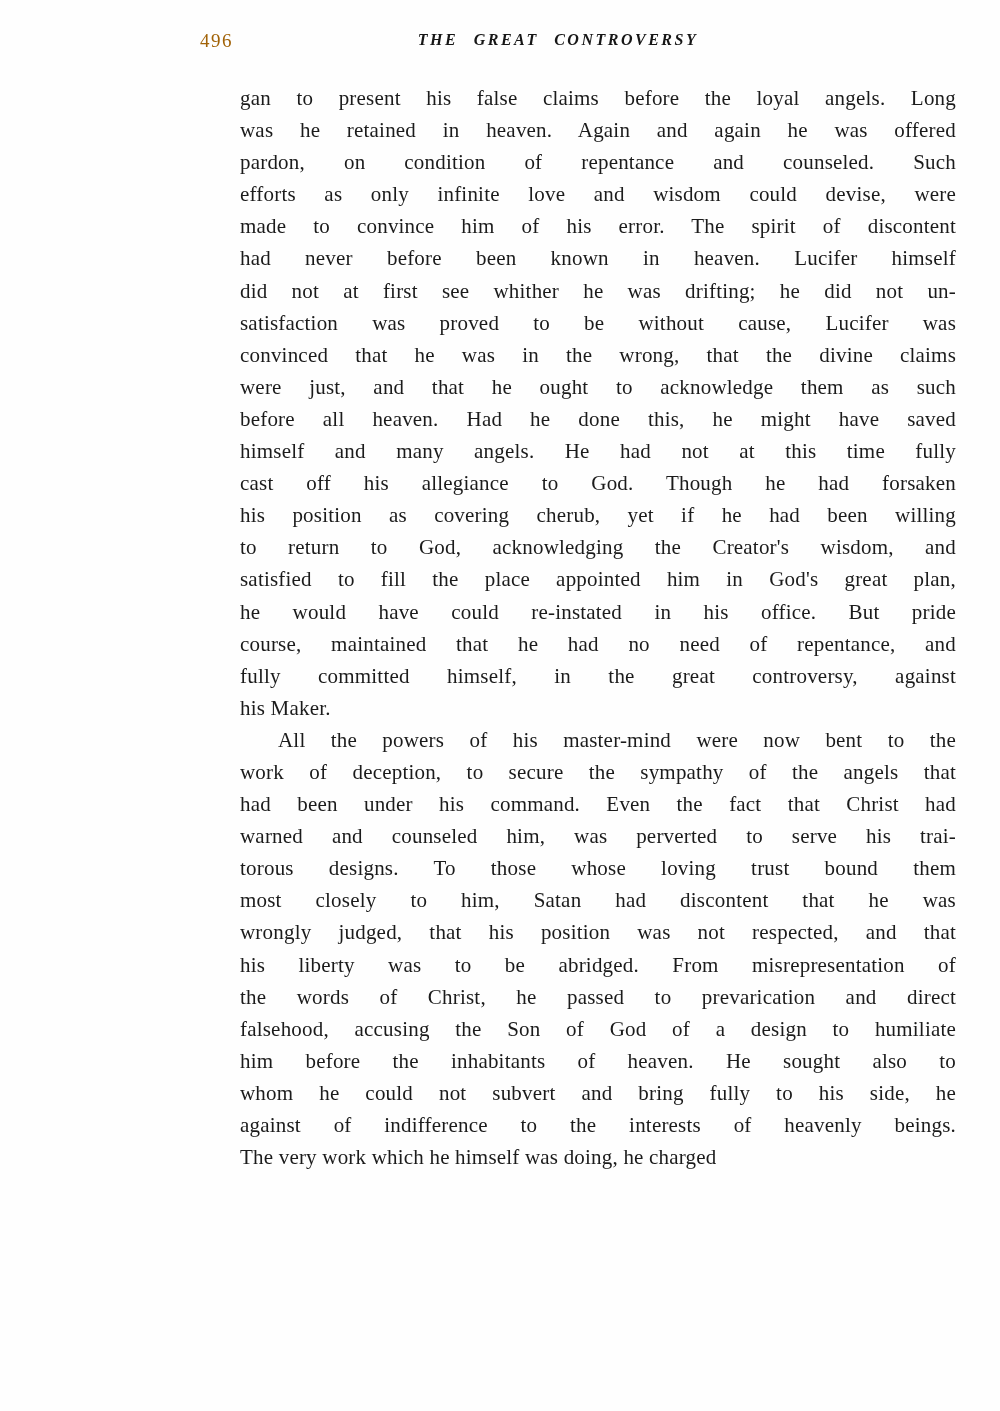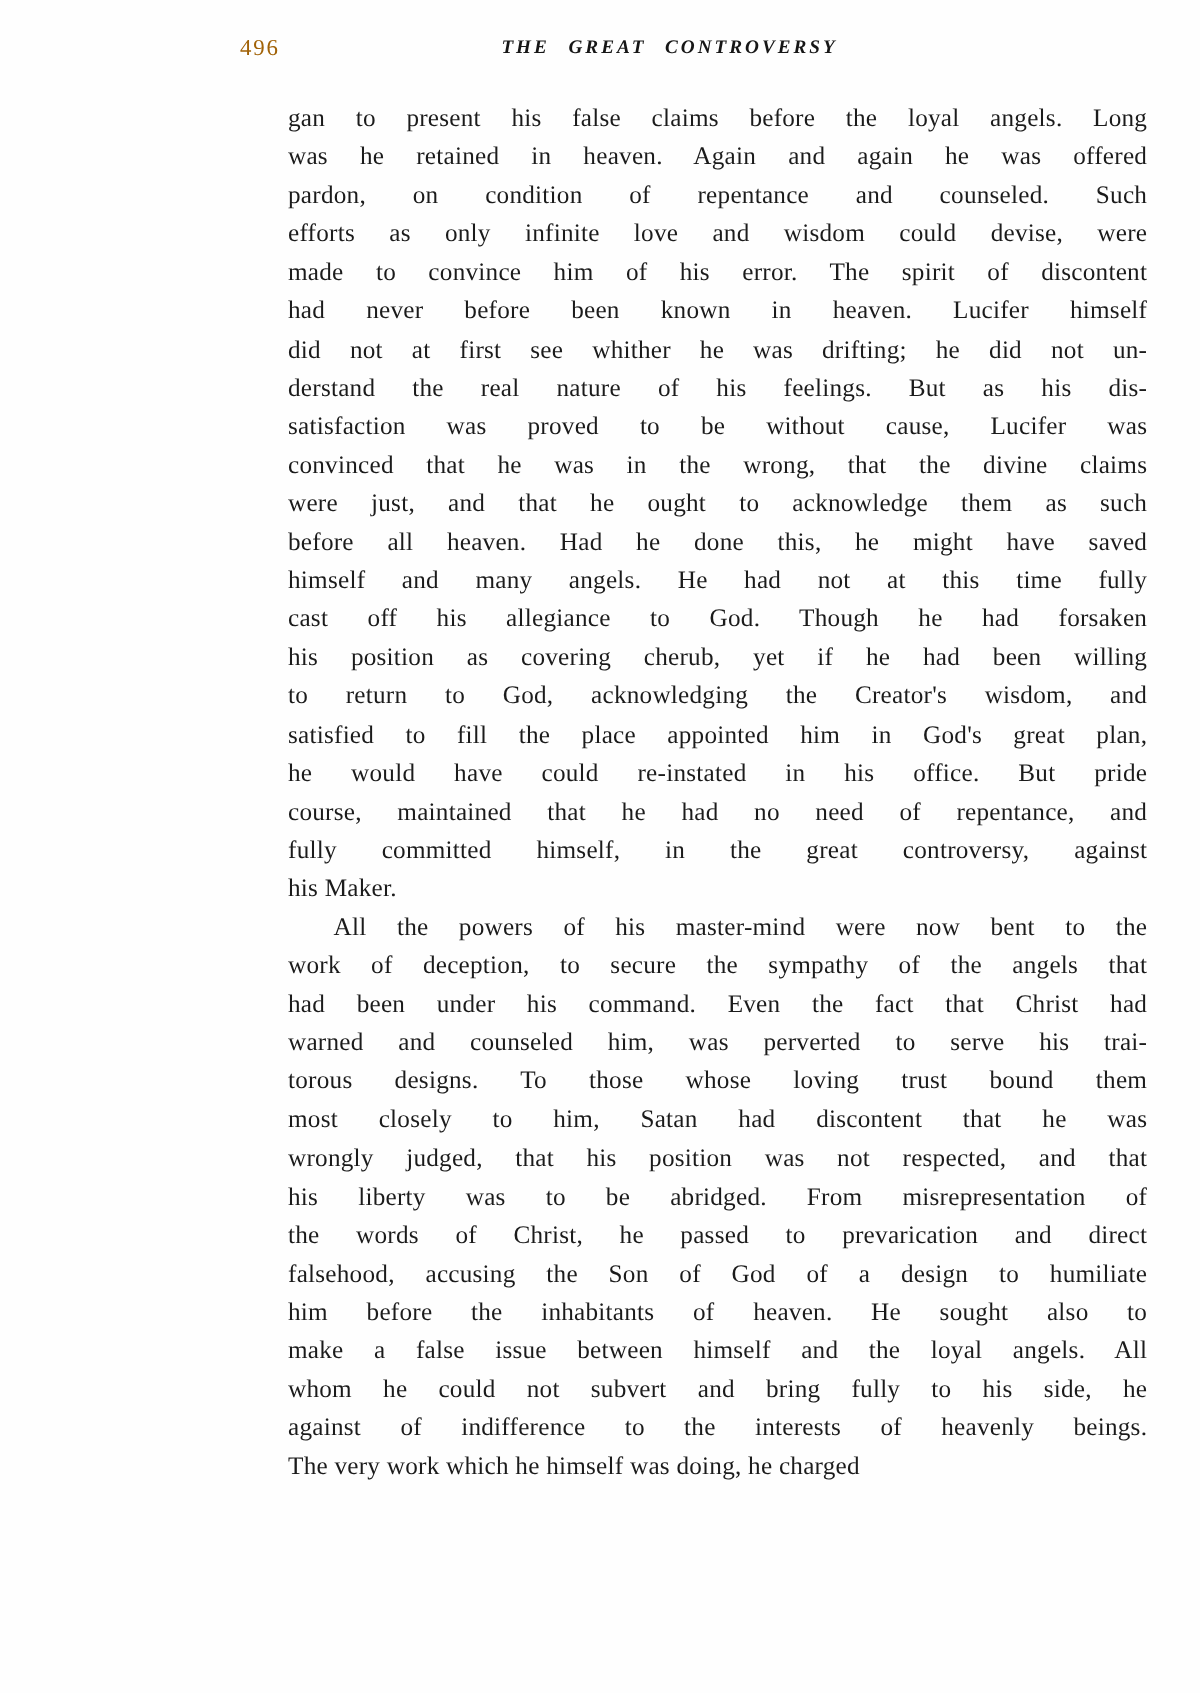--- a/index.html
+++ b/index.html
@@ -81,21 +81,20 @@
   </div>
   <div class="body-text">
       <div class="paragraph">
         <div class="line">gan to present his false claims before the loyal angels. Long</div>
         <div class="line">was he retained in heaven. Again and again he was offered</div>
         <div class="line">pardon, on condition of repentance and counseled. Such</div>
         <div class="line">efforts as only infinite love and wisdom could devise, were</div>
         <div class="line">made to convince him of his error. The spirit of discontent</div>
         <div class="line">had never before been known in heaven. Lucifer himself</div>
         <div class="line">did not at first see whither he was drifting; he did not un-</div>
-        <div class="line">derstand the real nature of his feelings. But as his dis-</div>
         <div class="line">satisfaction was proved to be without cause, Lucifer was</div>
         <div class="line">convinced that he was in the wrong, that the divine claims</div>
         <div class="line">were just, and that he ought to acknowledge them as such</div>
         <div class="line">before all heaven. Had he done this, he might have saved</div>
         <div class="line">himself and many angels. He had not at this time fully</div>
         <div class="line">cast off his allegiance to God. Though he had forsaken</div>
         <div class="line">his position as covering cherub, yet if he had been willing</div>
         <div class="line">to return to God, acknowledging the Creator's wisdom, and</div>
         <div class="line">satisfied to fill the place appointed him in God's great plan,</div>
         <div class="line">he would have could re-instated in his office. But pride</div>
@@ -108,19 +107,18 @@
         <div class="line">work of deception, to secure the sympathy of the angels that</div>
         <div class="line">had been under his command. Even the fact that Christ had</div>
         <div class="line">warned and counseled him, was perverted to serve his trai-</div>
         <div class="line">torous designs. To those whose loving trust bound them</div>
         <div class="line">most closely to him, Satan had discontent that he was</div>
         <div class="line">wrongly judged, that his position was not respected, and that</div>
         <div class="line">his liberty was to be abridged. From misrepresentation of</div>
         <div class="line">the words of Christ, he passed to prevarication and direct</div>
         <div class="line">falsehood, accusing the Son of God of a design to humiliate</div>
         <div class="line">him before the inhabitants of heaven. He sought also to</div>
-        <div class="line">make a false issue between himself and the loyal angels. All</div>
         <div class="line">whom he could not subvert and bring fully to his side, he</div>
         <div class="line">against of indifference to the interests of heavenly beings.</div>
         <div class="line last">The very work which he himself was doing, he charged</div>
       </div>
     </div>
 </div>
 
 </body></html>

